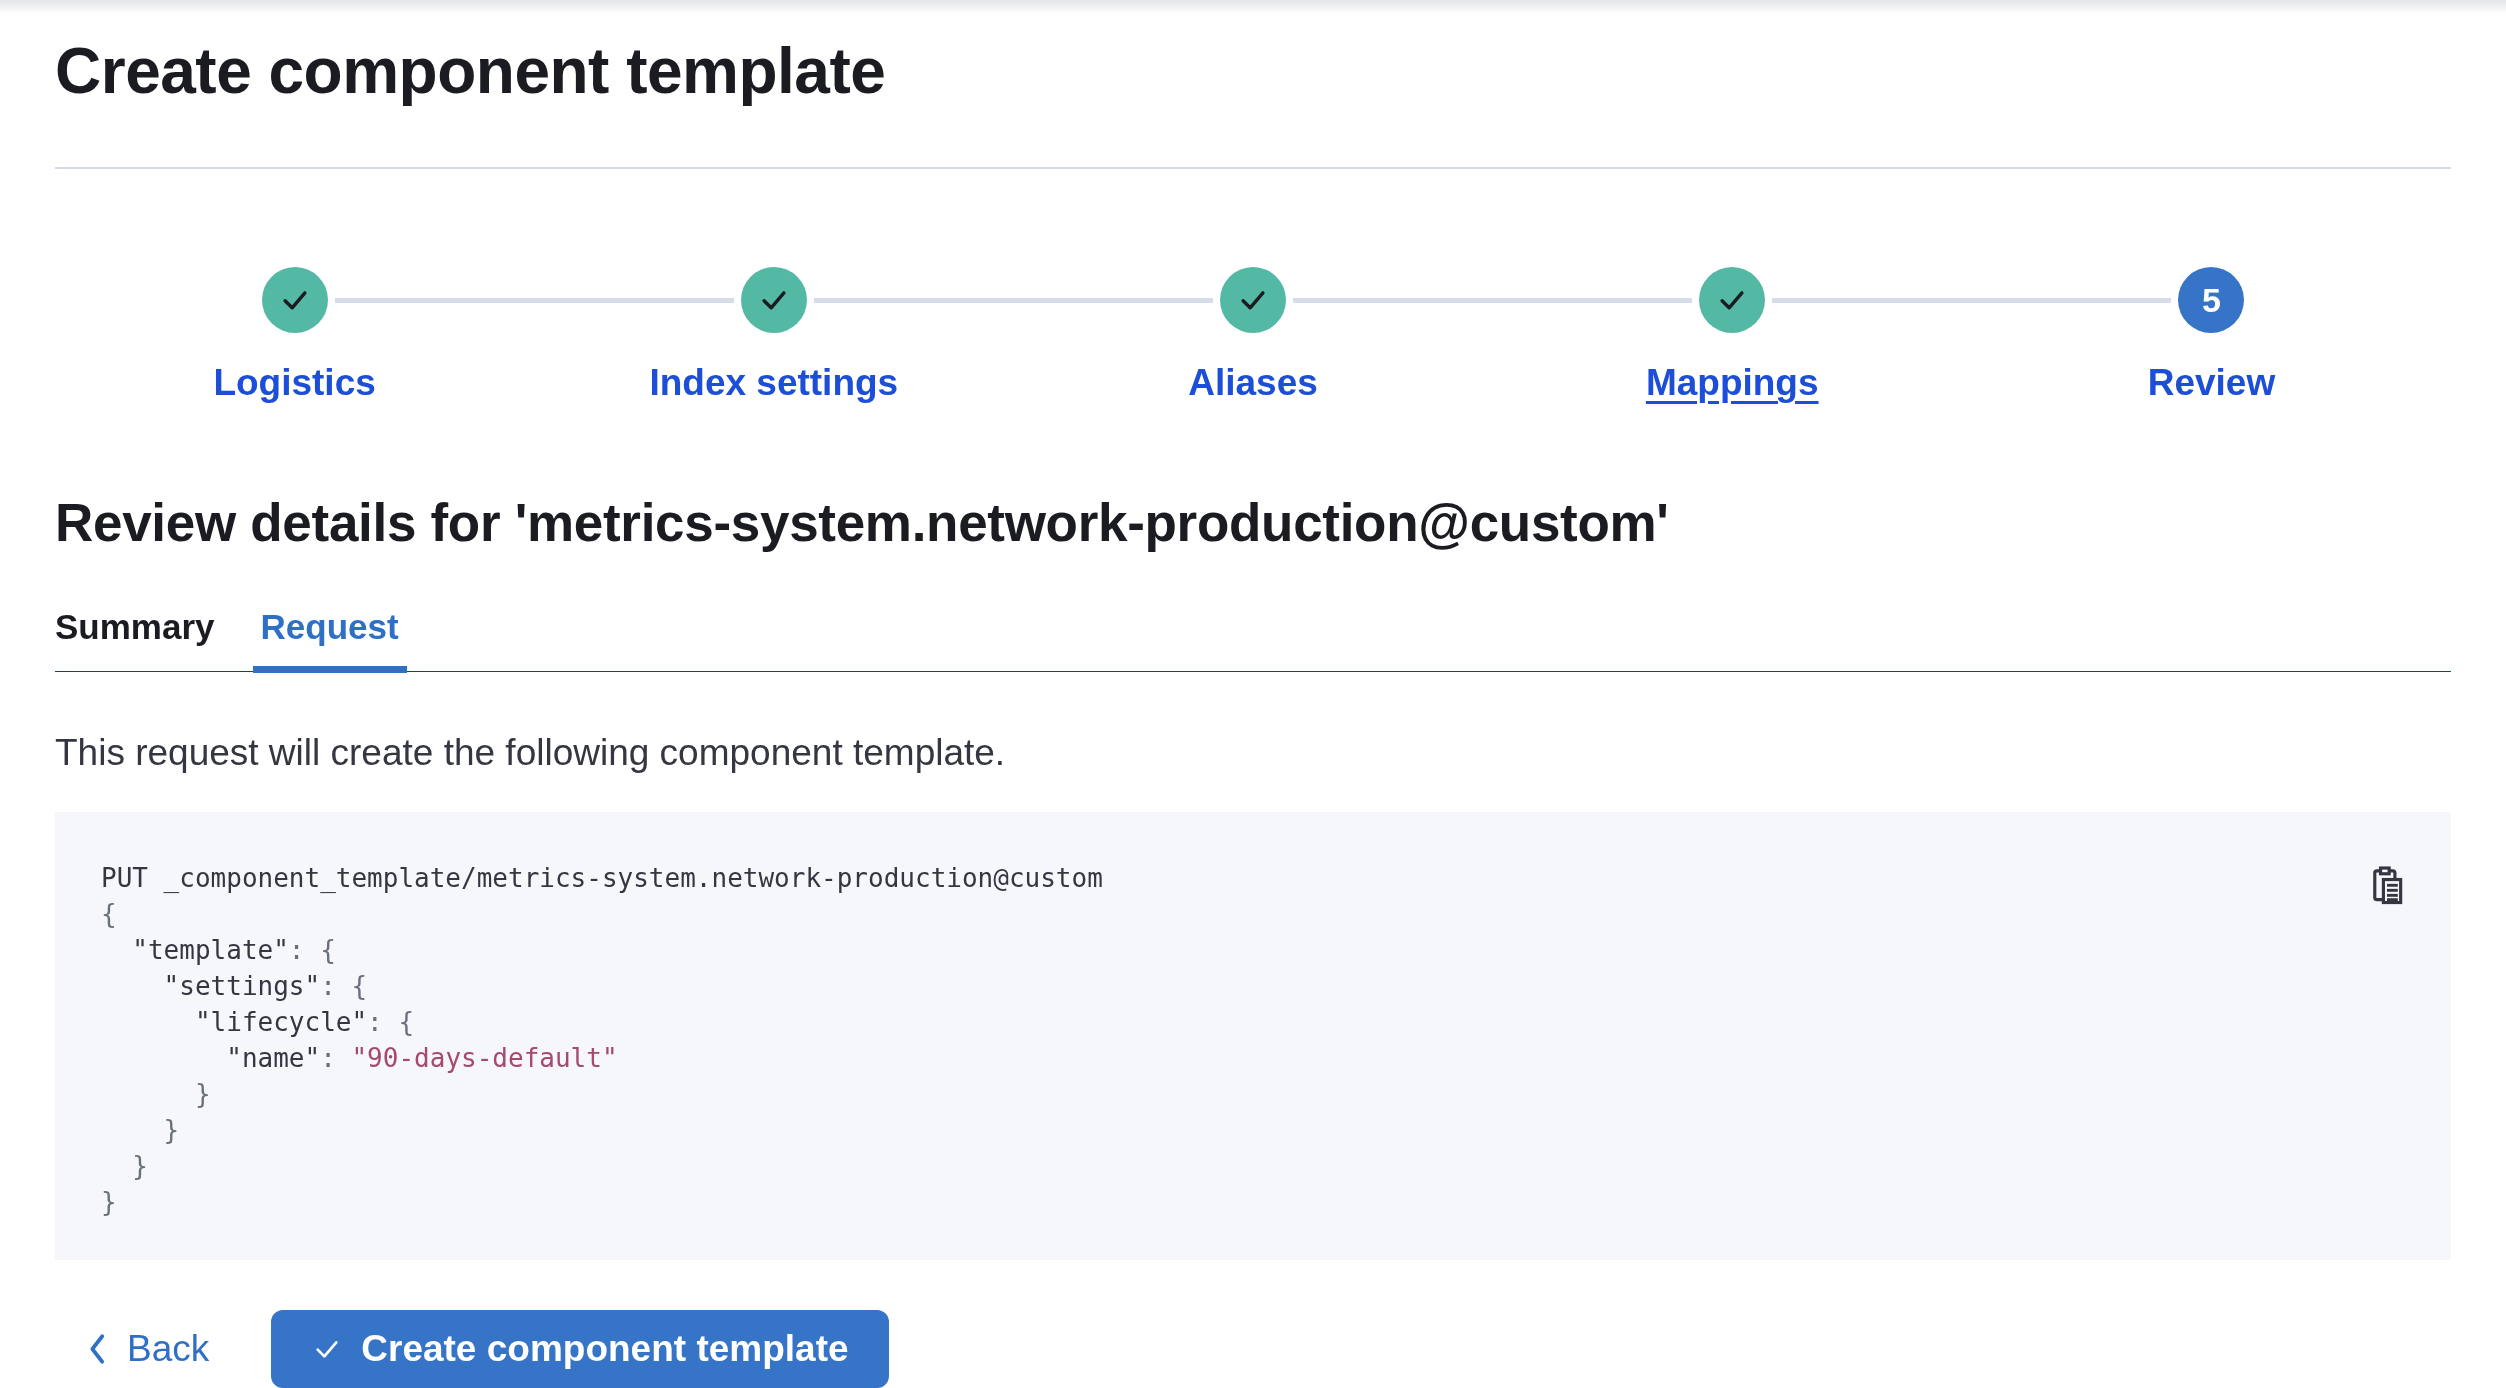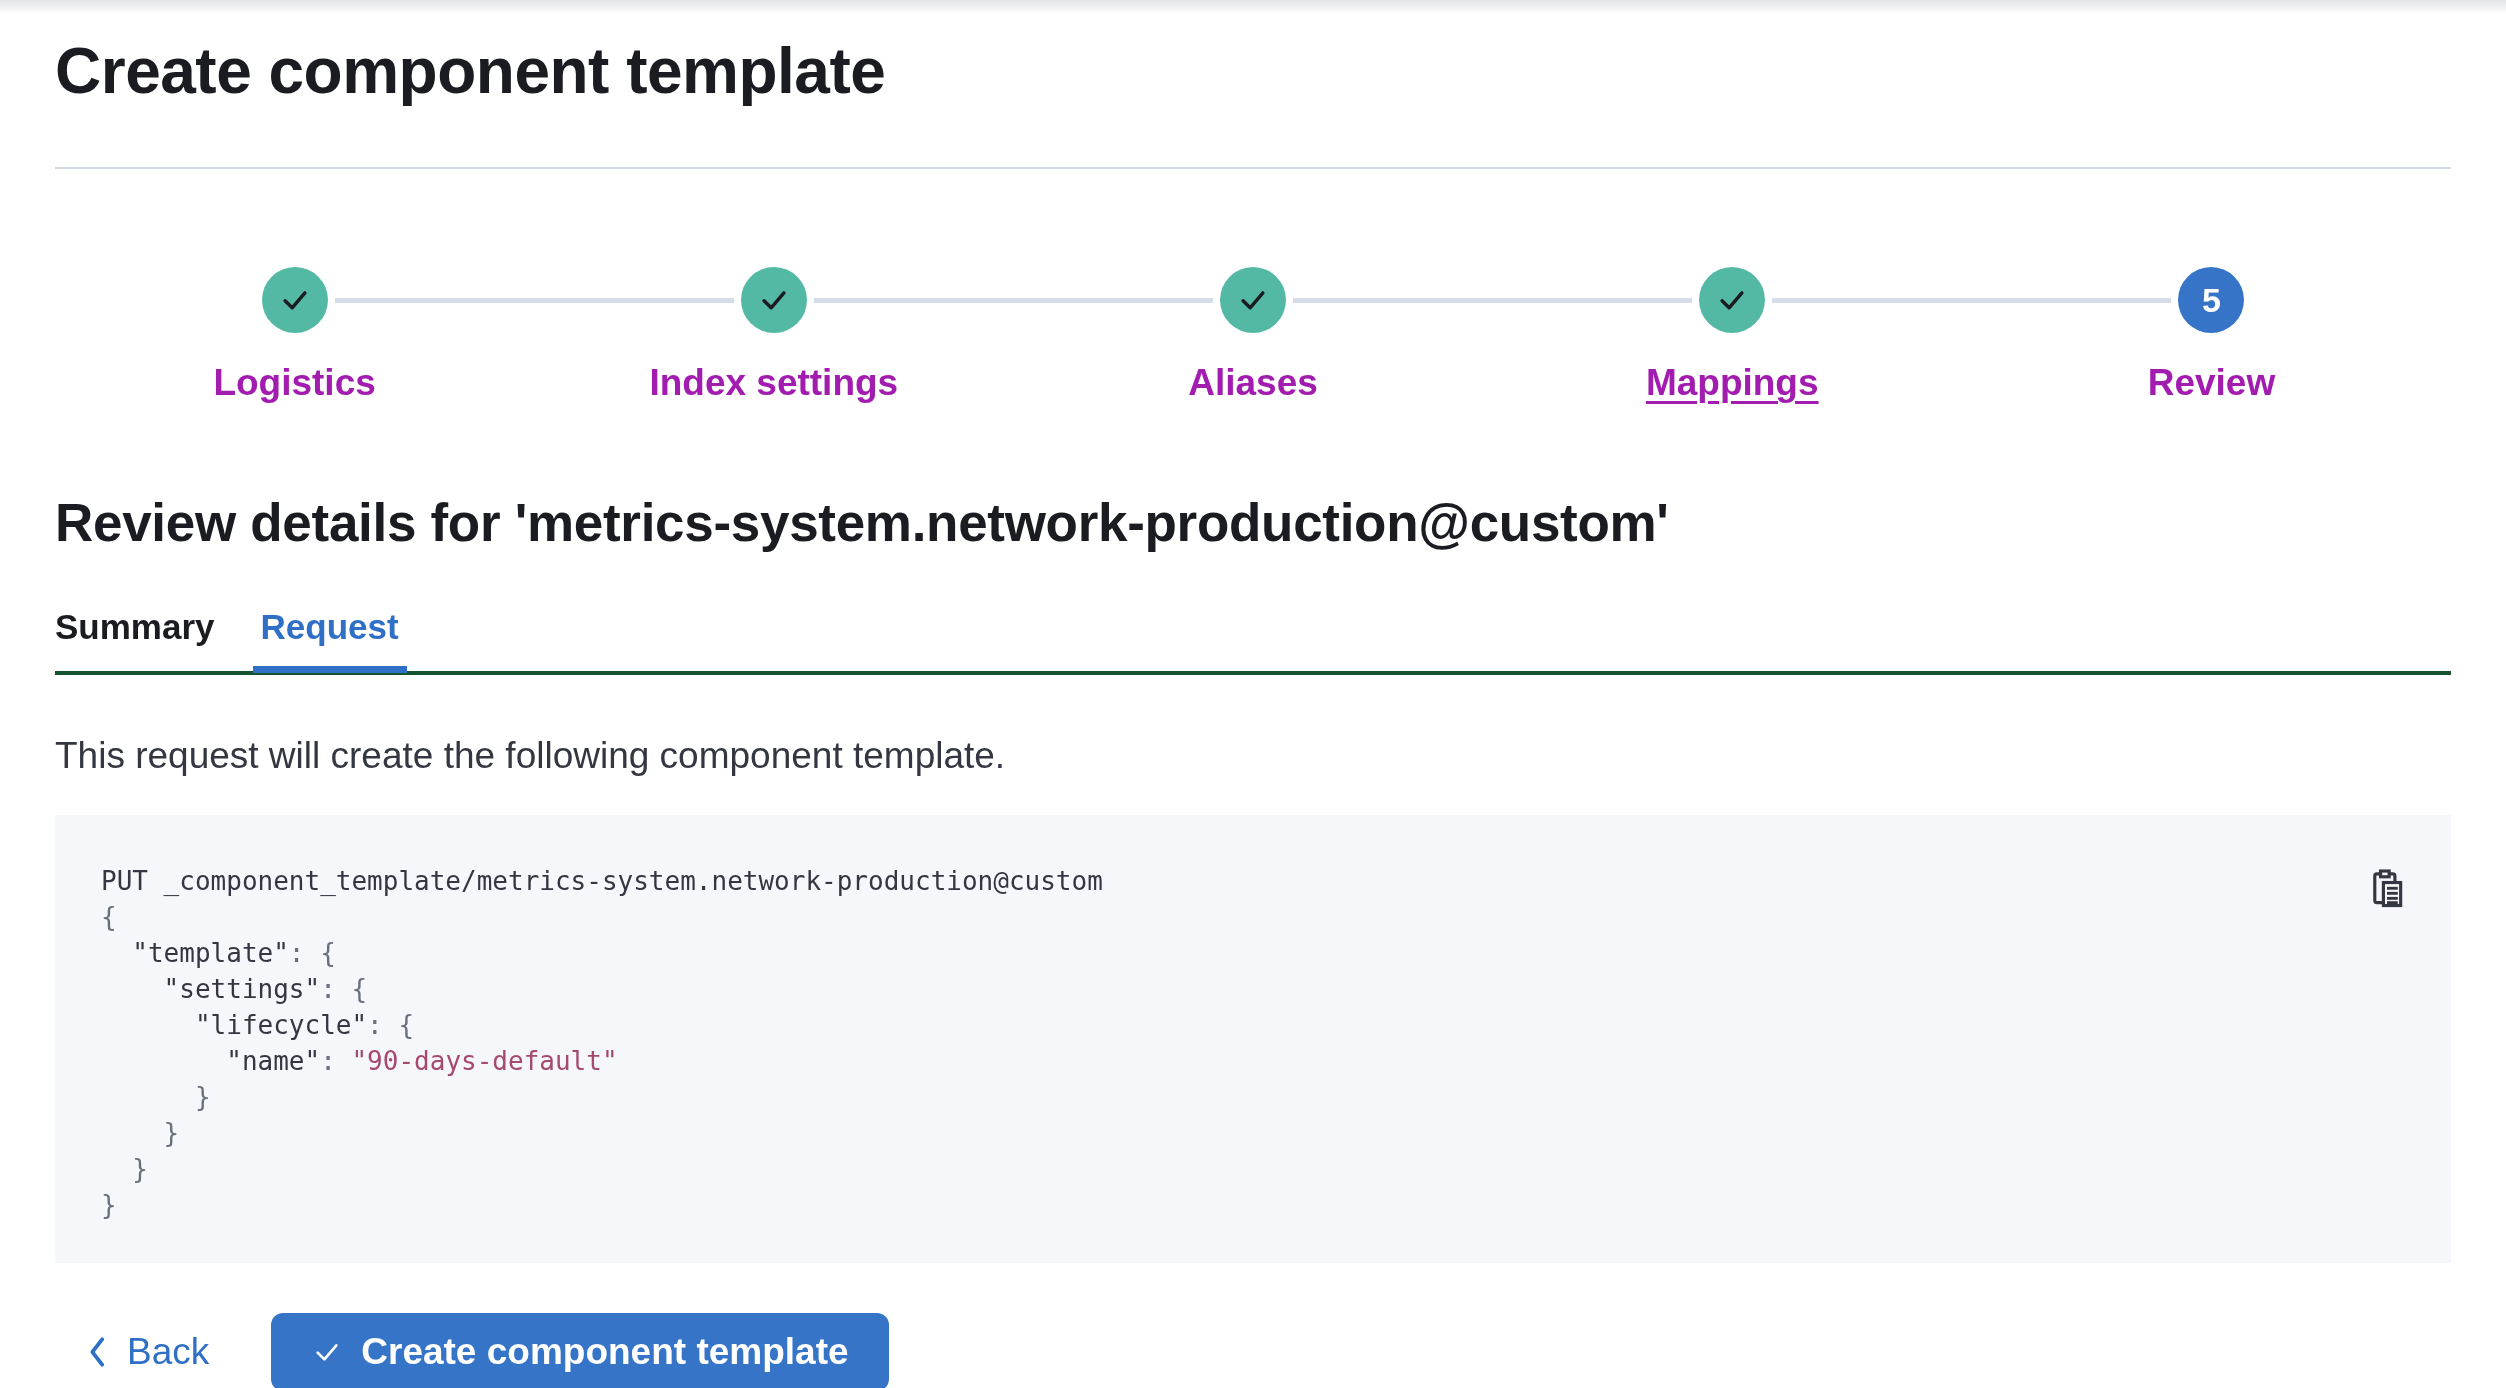--- a/index.html
+++ b/index.html
@@ -66,40 +66,40 @@
   .step-circle.current {
     background: #3674c8;
     color: #ffffff;
     font-size: 34px;
     font-weight: 700;
   }
   .step-label {
     margin-top: 28px;
     font-size: 37px;
     font-weight: 700;
-    color: #a21caf;
+    color: #1d4ed8;
     line-height: 1.2;
   }
   .step-label.underlined { text-decoration: underline; text-decoration-thickness: 3px; text-underline-offset: 6px; }
 
   
   .review-heading {
     margin-top: 86px;
     font-size: 53px;
     font-weight: 700;
     letter-spacing: -0.3px;
     color: #1a1c21;
   }
 
   
   .tabs {
     display: flex;
     gap: 46px;
     margin-top: 54px;
-    border-bottom: 4px solid #14532d;
+    border-bottom: 1px solid #14532d;
   }
   .tab {
     position: relative;
     font-size: 35px;
     font-weight: 700;
     padding-bottom: 24px;
     cursor: pointer;
     color: #1a1c21;
   }
   .tab.active { color: #2f70c6; }

